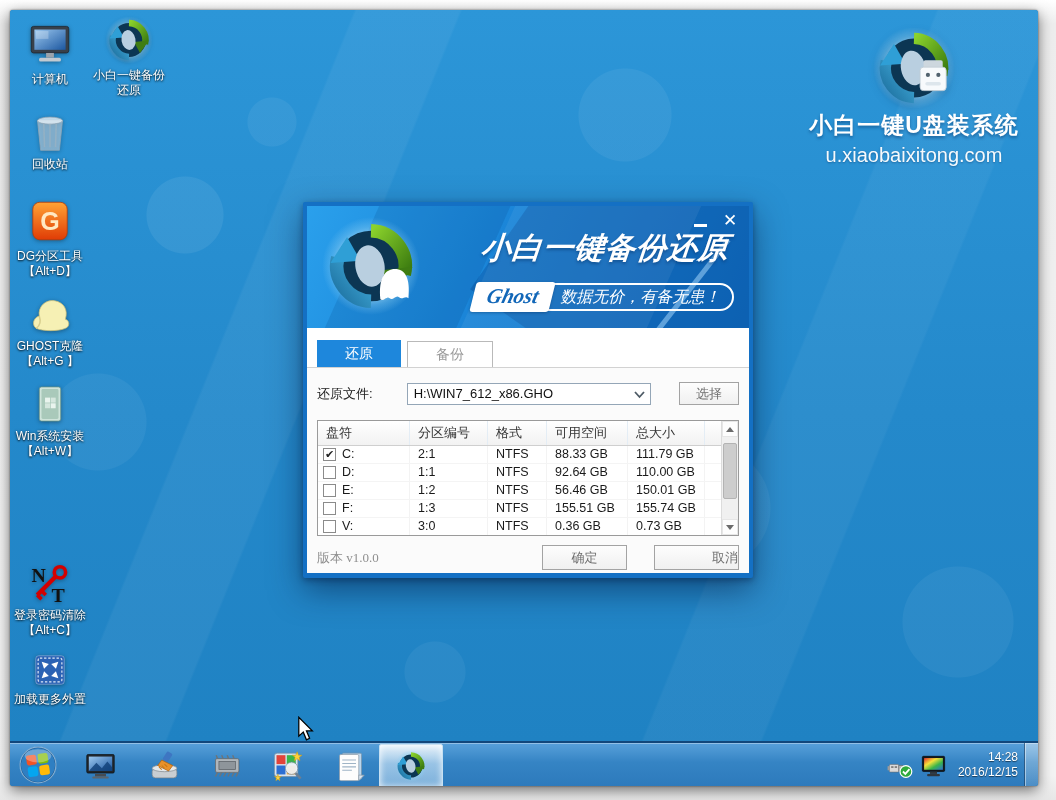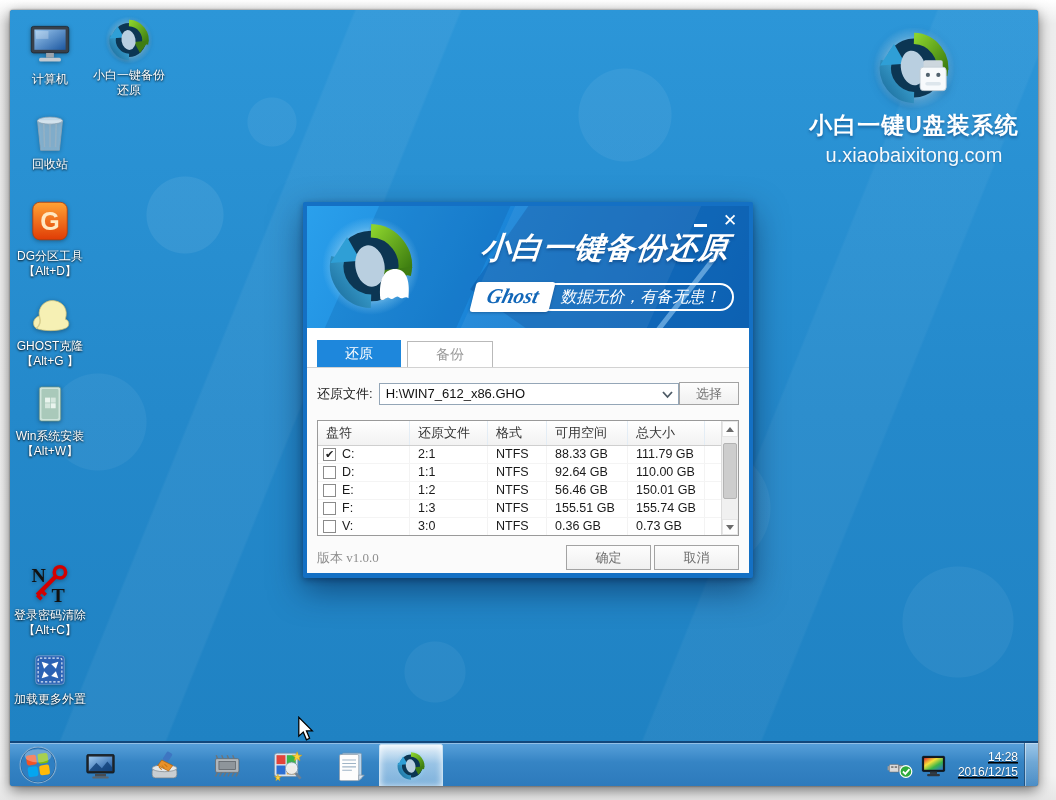--- a/index.html
+++ b/index.html
@@ -86,21 +86,21 @@
     color:#fff;cursor:default;}
   .btn-min .bar{width:13px;height:3px;background:#fff;margin-top:8px;}
   .btn-close{font-size:17px;font-weight:bold;line-height:18px;}
   .tabstrip{height:40px;background:#fff;border-bottom:1px solid #d2d2d2;
     display:flex;align-items:flex-end;padding-left:10px;box-sizing:border-box;}
   .tab{width:84px;text-align:center;font-size:14px;cursor:default;}
   .tab.active{background:#1e87dc;color:#fff;height:27px;line-height:27px;}
   .tab.inactive{background:#fff;color:#9a9a9a;height:25px;line-height:25px;
     border:1px solid #b9b9b9;border-bottom:none;margin-left:6px;width:84px;}
   .dcontent{background:#fbfbfb;height:205px;position:relative;}
-  .form-row{display:flex;align-items:center;padding:14px 10px 0;}
+  .form-row{display:flex;align-items:center;padding:14px 10px 0;gap:28px;}
   .form-label{font-size:13px;color:#222;margin-right:6px;white-space:nowrap;}
   .combo{flex:1;height:22px;border:1px solid #94a6b7;background:#fff;position:relative;
     box-sizing:border-box;padding:0 22px 0 6px;font-size:13px;line-height:20px;color:#111;
     white-space:nowrap;overflow:hidden;}
   .combo .chev{position:absolute;right:5px;top:6px;}
   .btn{
     background:linear-gradient(#fdfdfd,#f0f0f0);border:1px solid #a3a3a3;
     color:#6e6e6e;font-size:13px;text-align:center;cursor:default;box-sizing:border-box;
   }
   .btn-select{width:60px;height:23px;line-height:21px;margin-left:0;}
@@ -127,41 +127,41 @@
   .sbtn.down{position:absolute;bottom:0;left:0;right:0;}
   .sbtn.up{position:absolute;top:0;left:0;right:0;}
   .tri-up{width:0;height:0;border-left:4px solid transparent;border-right:4px solid transparent;border-bottom:5px solid #6b6b6b;}
   .tri-down{width:0;height:0;border-left:4px solid transparent;border-right:4px solid transparent;border-top:5px solid #6b6b6b;}
   .sthumb{position:absolute;left:1px;right:1px;top:22px;height:56px;background:#cdcdcd;
     border:1px solid #b3b3b3;border-radius:2px;box-sizing:border-box;}
   .bottom-row{display:flex;align-items:center;padding:9px 10px 0;font-family:Liberation Serif, serif;}
   .version{font-size:13px;color:#8f8f8f;}
   .btn-ok,.btn-cancel{width:85px;height:25px;line-height:23px;}
   .btn-ok{margin-left:auto;}
-  .btn-cancel{margin-left:3px;}
+  .btn-cancel{margin-left:27px;text-align:right;}
   
   .cursor{position:absolute;left:287px;top:706px;}
   
   .taskbar{
     position:absolute;left:0;right:0;bottom:0;height:45px;
     background:linear-gradient(#58a0da,#3584c4 45%,#2d7abc);
     border-top:2px solid #12477b;box-sizing:border-box;
     box-shadow:inset 0 1px 0 rgba(255,255,255,.35);
   }
   .orb{position:absolute;left:8px;top:2px;}
   .tb-ic{position:absolute;top:6px;width:33px;height:33px;}
   .tb1{left:74px;}.tb2{left:138px;}.tb3{left:200px;}.tb4{left:261px;}.tb5{left:324px;}
   .tb-active{
     position:absolute;left:369px;top:1px;width:62px;height:42px;
     background:linear-gradient(rgba(255,255,255,.85),rgba(219,238,252,.6) 45%,rgba(188,220,244,.55));
     border:1px solid #c7e0f2;border-radius:2px;
     box-shadow:inset 0 0 7px rgba(255,255,255,.9);
     display:flex;align-items:center;justify-content:center;
   }
-  .tray{position:absolute;right:20px;top:0;height:100%;display:flex;align-items:center;gap:7px;text-decoration:underline;}
+  .tray{position:absolute;right:20px;top:0;height:100%;display:flex;align-items:center;gap:7px;}
   .clock{text-align:right;color:#fff;font-size:12px;line-height:15px;
     text-shadow:0 1px 1px rgba(0,0,0,.55);margin-left:4px;}
   .showdesk{position:absolute;right:0;top:0;bottom:0;width:13px;
     background:linear-gradient(rgba(255,255,255,.4),rgba(255,255,255,.15));
     border-left:1px solid rgba(9,50,92,.65);box-shadow:inset 1px 0 0 rgba(255,255,255,.45);}
 </style>
 </head>
 <body>
 
 <svg width="0" height="0" style="position:absolute" aria-hidden="true">
@@ -442,21 +442,21 @@
             <svg class="chev" width="11" height="9" viewBox="0 0 11 9">
               <path d="M1 2 L5.5 7 L10 2" fill="none" stroke="#4e5b66" stroke-width="1.8"></path>
             </svg>
           </div>
           <div class="btn btn-select">选择</div>
         </div>
 
         <div class="dtable">
           <div class="thead">
             <span class="th c0">盘符</span>
-            <span class="th c1">还原文件</span>
+            <span class="th c1">分区编号</span>
             <span class="th c2">格式</span>
             <span class="th c3">可用空间</span>
             <span class="th c4">总大小</span>
           </div>
           <div class="trow">
             <span class="td c0">
                 <span class="cb">✔</span>
                 <span>C:</span>
               </span>
             <span class="td c1">2:1</span>

